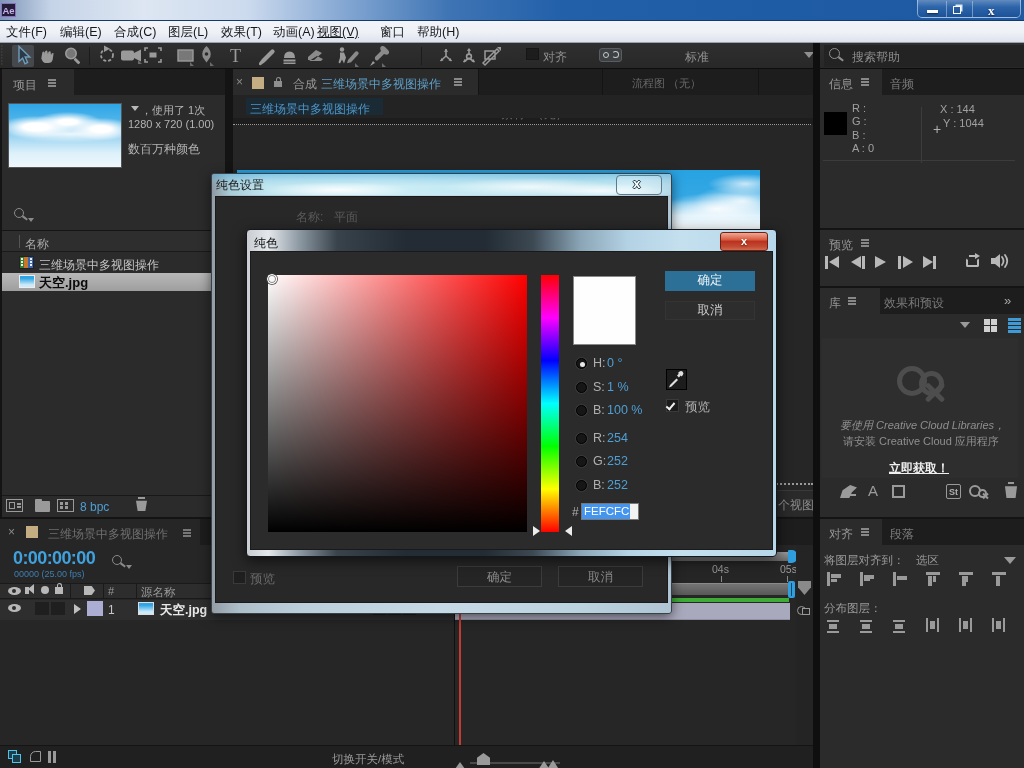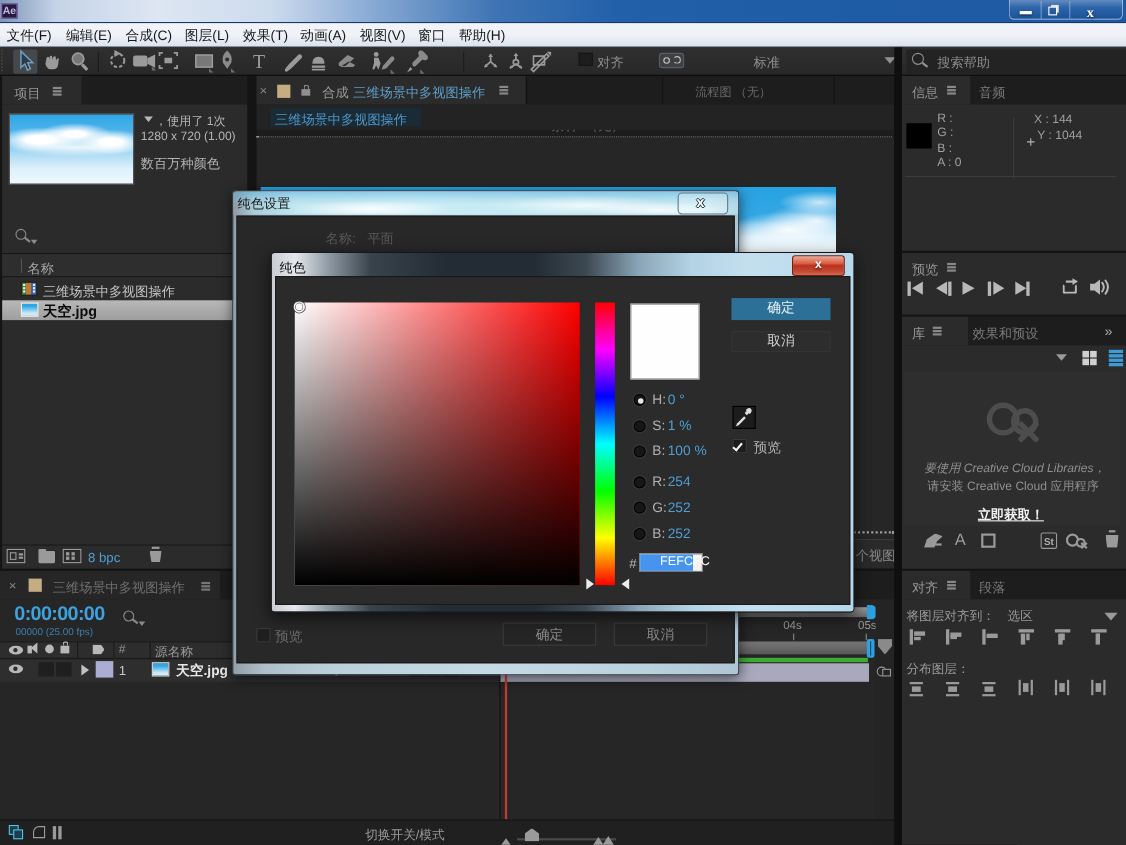--- a/index.html
+++ b/index.html
@@ -24,21 +24,21 @@
 
 <div class="abs" id="menubar" style="left:0;top:21px;width:1024px;height:22px;
 background:linear-gradient(180deg,#f2f4f9 0%,#eef1f6 55%,#dde2ec 100%);border-bottom:1px solid #9aa2b0;">
  <div style="position:absolute;top:3px;left:0;width:1024px;color:#15181d;font-size:12.5px;">
   <span style="position:absolute;left:6px;">文件(F)</span>
   <span style="position:absolute;left:60px;">编辑(E)</span>
   <span style="position:absolute;left:114px;">合成(C)</span>
   <span style="position:absolute;left:168px;">图层(L)</span>
   <span style="position:absolute;left:221px;">效果(T)</span>
   <span style="position:absolute;left:273px;">动画(A)</span>
-  <span style="position:absolute;left:327px;">视图(V)</span>
+  <span style="position:absolute;left:317px;text-decoration:underline;">视图(V)</span>
   <span style="position:absolute;left:380px;">窗口</span>
   <span style="position:absolute;left:417px;">帮助(H)</span>
  </div>
 </div>
 
 <div class="abs" id="toolbar" style="left:0;top:43px;width:1024px;height:26px;background:linear-gradient(180deg,#2f2f2f,#282828);border-bottom:1px solid #0d0d0d;">
  <div class="abs" style="left:12px;top:2px;width:22px;height:22px;background:#45494d;border-radius:2px;"></div>
  <svg class="abs" style="left:0;top:0;" width="512" height="26" viewBox="0 0 512 26">
   <g fill="#9a9a9a" stroke="none">
    <rect x="1" y="2" width="3" height="22" fill="none"></rect>
@@ -441,21 +441,21 @@
 
  <div class="abs" style="left:327px;top:47px;width:63px;height:69px;background:#fefefe;border:1px solid #888;"></div>
 
  <div class="abs" style="left:419px;top:42px;width:90px;height:20px;background:#2d7097;color:#eaf2f8;font-size:12.5px;text-align:center;line-height:19px;">确定</div>
  <div class="abs" style="left:419px;top:72px;width:90px;height:19px;background:#2d2d2d;border:1px solid #343434;color:#cfcfcf;font-size:12.5px;text-align:center;line-height:17px;">取消</div>
 
  <div id="radios"></div>
 
  <div class="abs" style="left:326px;top:276px;color:#b0b0b0;font-size:12px;">#</div>
  <div class="abs" style="left:335px;top:274px;width:58px;height:17px;background:#f2f2f2;border:1px solid #777;"></div>
- <div class="abs" style="left:336px;top:275px;width:48px;height:15px;background:#4595ee;color:#fff;font-size:11.5px;line-height:15px;padding-left:18px;">FEFCFC</div>
+ <div class="abs" style="left:336px;top:275px;width:48px;height:15px;background:#4595ee;color:#fff;font-size:11.5px;line-height:15px;padding-left:2px;">FEFCFC</div>
 
  <div class="abs" style="left:420px;top:140px;width:21px;height:21px;background:#1c1c1c;border:1px solid #000;"></div>
  <svg class="abs" style="left:420px;top:140px;" width="21" height="21" viewBox="0 0 21 21">
   <path d="M4 16 l6.5 -6.5 l1.5 1.5 l-6.5 6.5 l-2.5 1 z" fill="#e0e0e0"></path>
   <path d="M11 6.5 l1.8 -1.8 l-0.8 -0.8 l1.2 -1.2 q2 -1.5 3.5 0 q1.5 1.5 0 3.5 l-1.2 1.2 l-0.8 -0.8 l-1.8 1.8 z" fill="#e0e0e0"></path>
  </svg>
 
  <div class="abs" style="left:420px;top:170px;width:13px;height:13px;background:#1c1c1c;border:1px solid #3a3a3a;"></div>
  <div class="abs" style="left:422px;top:172px;width:5px;height:9px;border:solid #f0f0f0;border-width:0 2.5px 2.5px 0;transform:rotate(40deg);"></div>
  <div class="abs" style="left:439px;top:170px;color:#b0b0b0;font-size:12.5px;">预览</div>

